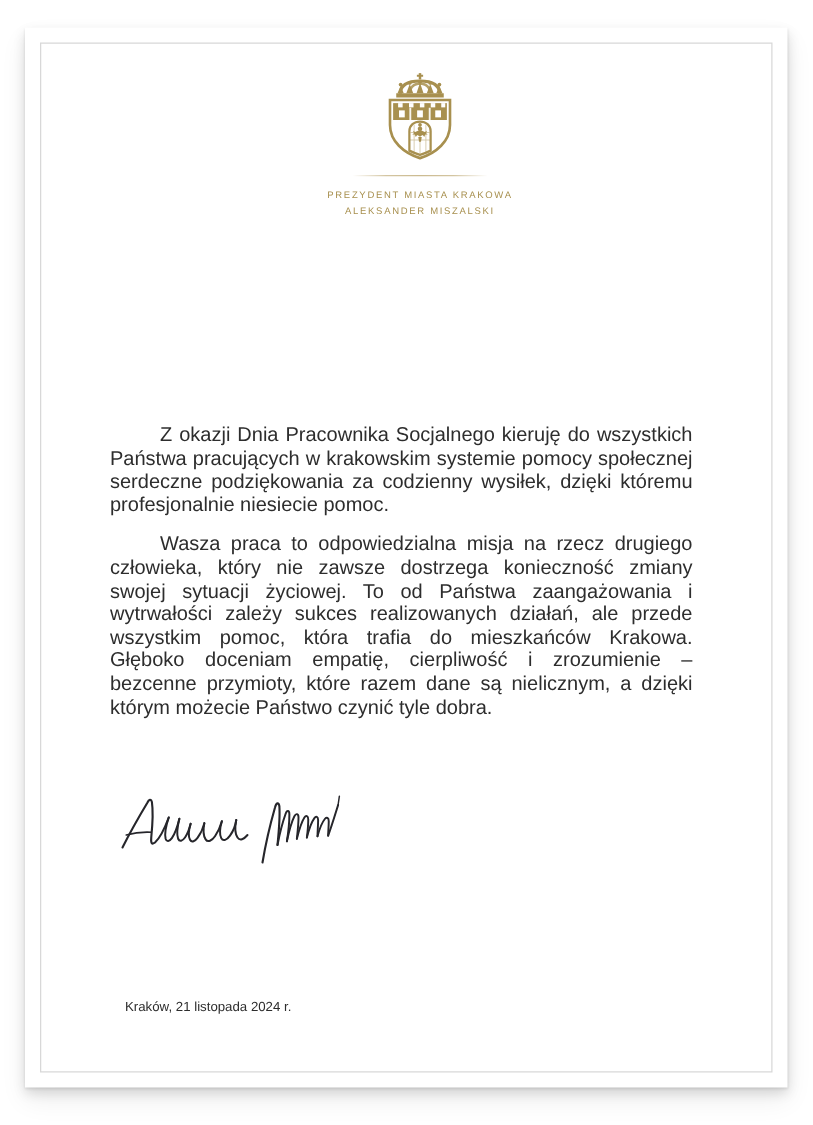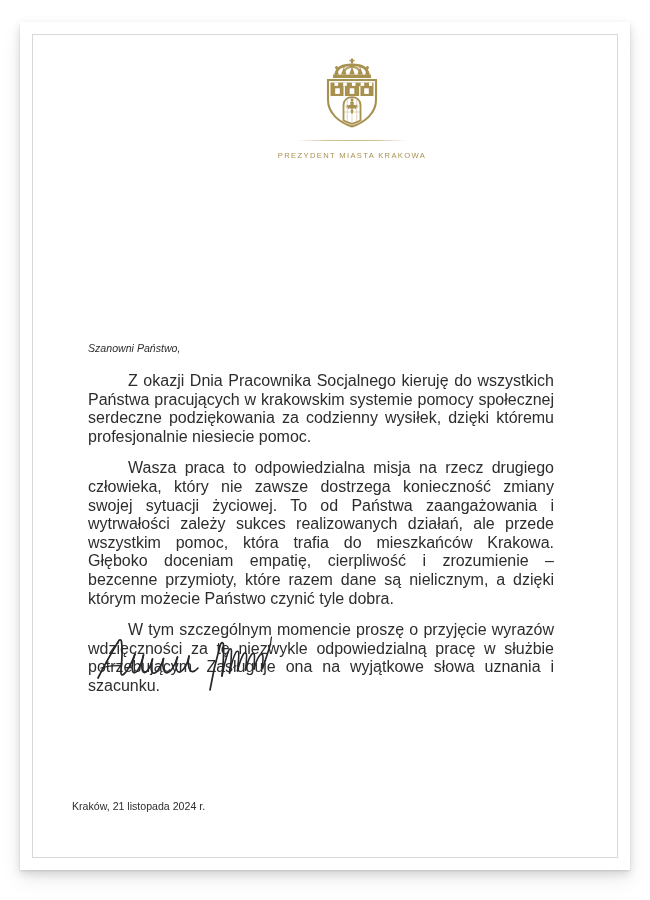--- a/index.html
+++ b/index.html
@@ -41,21 +41,21 @@
     top: 12px;
     right: 12px;
     bottom: 12px;
     border: 1px solid #d8d8d8;
     pointer-events: none;
   }
 
   
   .letterhead {
     position: absolute;
-    left: 16px;
+    left: 0;
     top: 36px;
     width: 100%;
     text-align: center;
     padding-left: 22px;
   }
 
   .emblem {
     display: block;
     margin: 0 auto;
     width: 62px;
@@ -115,21 +115,21 @@
     left: 72px;
     top: 604px;
     width: 185px;
     height: 70px;
   }
   .signature svg { display: block; width: 100%; height: 100%; }
 
   
   .date-line {
     position: absolute;
-    left: 52px;
+    left: 80px;
     top: 776px;
     font-size: 10.6px;
     color: #2d2d2d;
     line-height: 16px;
     white-space: nowrap;
   }
 </style>
 </head>
 <body>
 
@@ -206,28 +206,27 @@
                      C29.2 44, 29.9 43.2, 31 43.2 Z"></path>
             <path d="M29.6 51.6 L32.4 51.6 L31.8 55.4 L30.2 55.4 Z"></path>
             <circle cx="31" cy="41.8" r="1.5"></circle>
           </g>
         </g>
       </svg>
 
       <div class="header-rule"></div>
 
       <div class="header-line">PREZYDENT MIASTA KRAKOWA</div>
+      <div class="header-line">ALEKSANDER MISZALSKI</div>
     </div>
 
     <div class="body">
-      <div class="salutation">Szanowni Państwo,</div>
 
       <p class="para">Z okazji Dnia Pracownika Socjalnego kieruję do wszystkich Państwa pracujących w krakowskim systemie pomocy społecznej serdeczne podziękowania za codzienny wysiłek, dzięki któremu profesjonalnie niesiecie pomoc.</p>
       <p class="para">Wasza praca to odpowiedzialna misja na rzecz drugiego człowieka, który nie zawsze dostrzega konieczność zmiany swojej sytuacji życiowej. To od Państwa zaangażowania i wytrwałości zależy sukces realizowanych działań, ale przede wszystkim pomoc, która trafia do mieszkańców Krakowa. Głęboko doceniam empatię, cierpliwość i zrozumienie – bezcenne przymioty, które razem dane są nielicznym, a dzięki którym możecie Państwo czynić tyle dobra.</p>
-      <p class="para">W tym szczególnym momencie proszę o przyjęcie wyrazów wdzięczności za tę niezwykle odpowiedzialną pracę w służbie potrzebującym. Zasługuje ona na wyjątkowe słowa uznania i szacunku.</p>
     </div>
 
     <div class="signature">
       <svg viewBox="0 0 185 70">
         <g fill="none" stroke="#26262b" stroke-linecap="round" stroke-linejoin="round">
 
           <path d="M6 52 C12 40, 20 26, 26 16 C27 13.5, 29 13, 29.5 15.5 C30.5 22, 30 34, 29 44
                    C28.6 48.5, 29.5 50, 32 48 C36 44.5, 40 36, 43 28" stroke-width="1.7"></path>
           <path d="M9 42 C16 40, 23 39.5, 29 39.8" stroke-width="1.25"></path>
           <path d="M43 28 C41 34, 39.5 41, 40.5 45 C41.3 47.8, 43.5 47.2, 45.5 44.5

